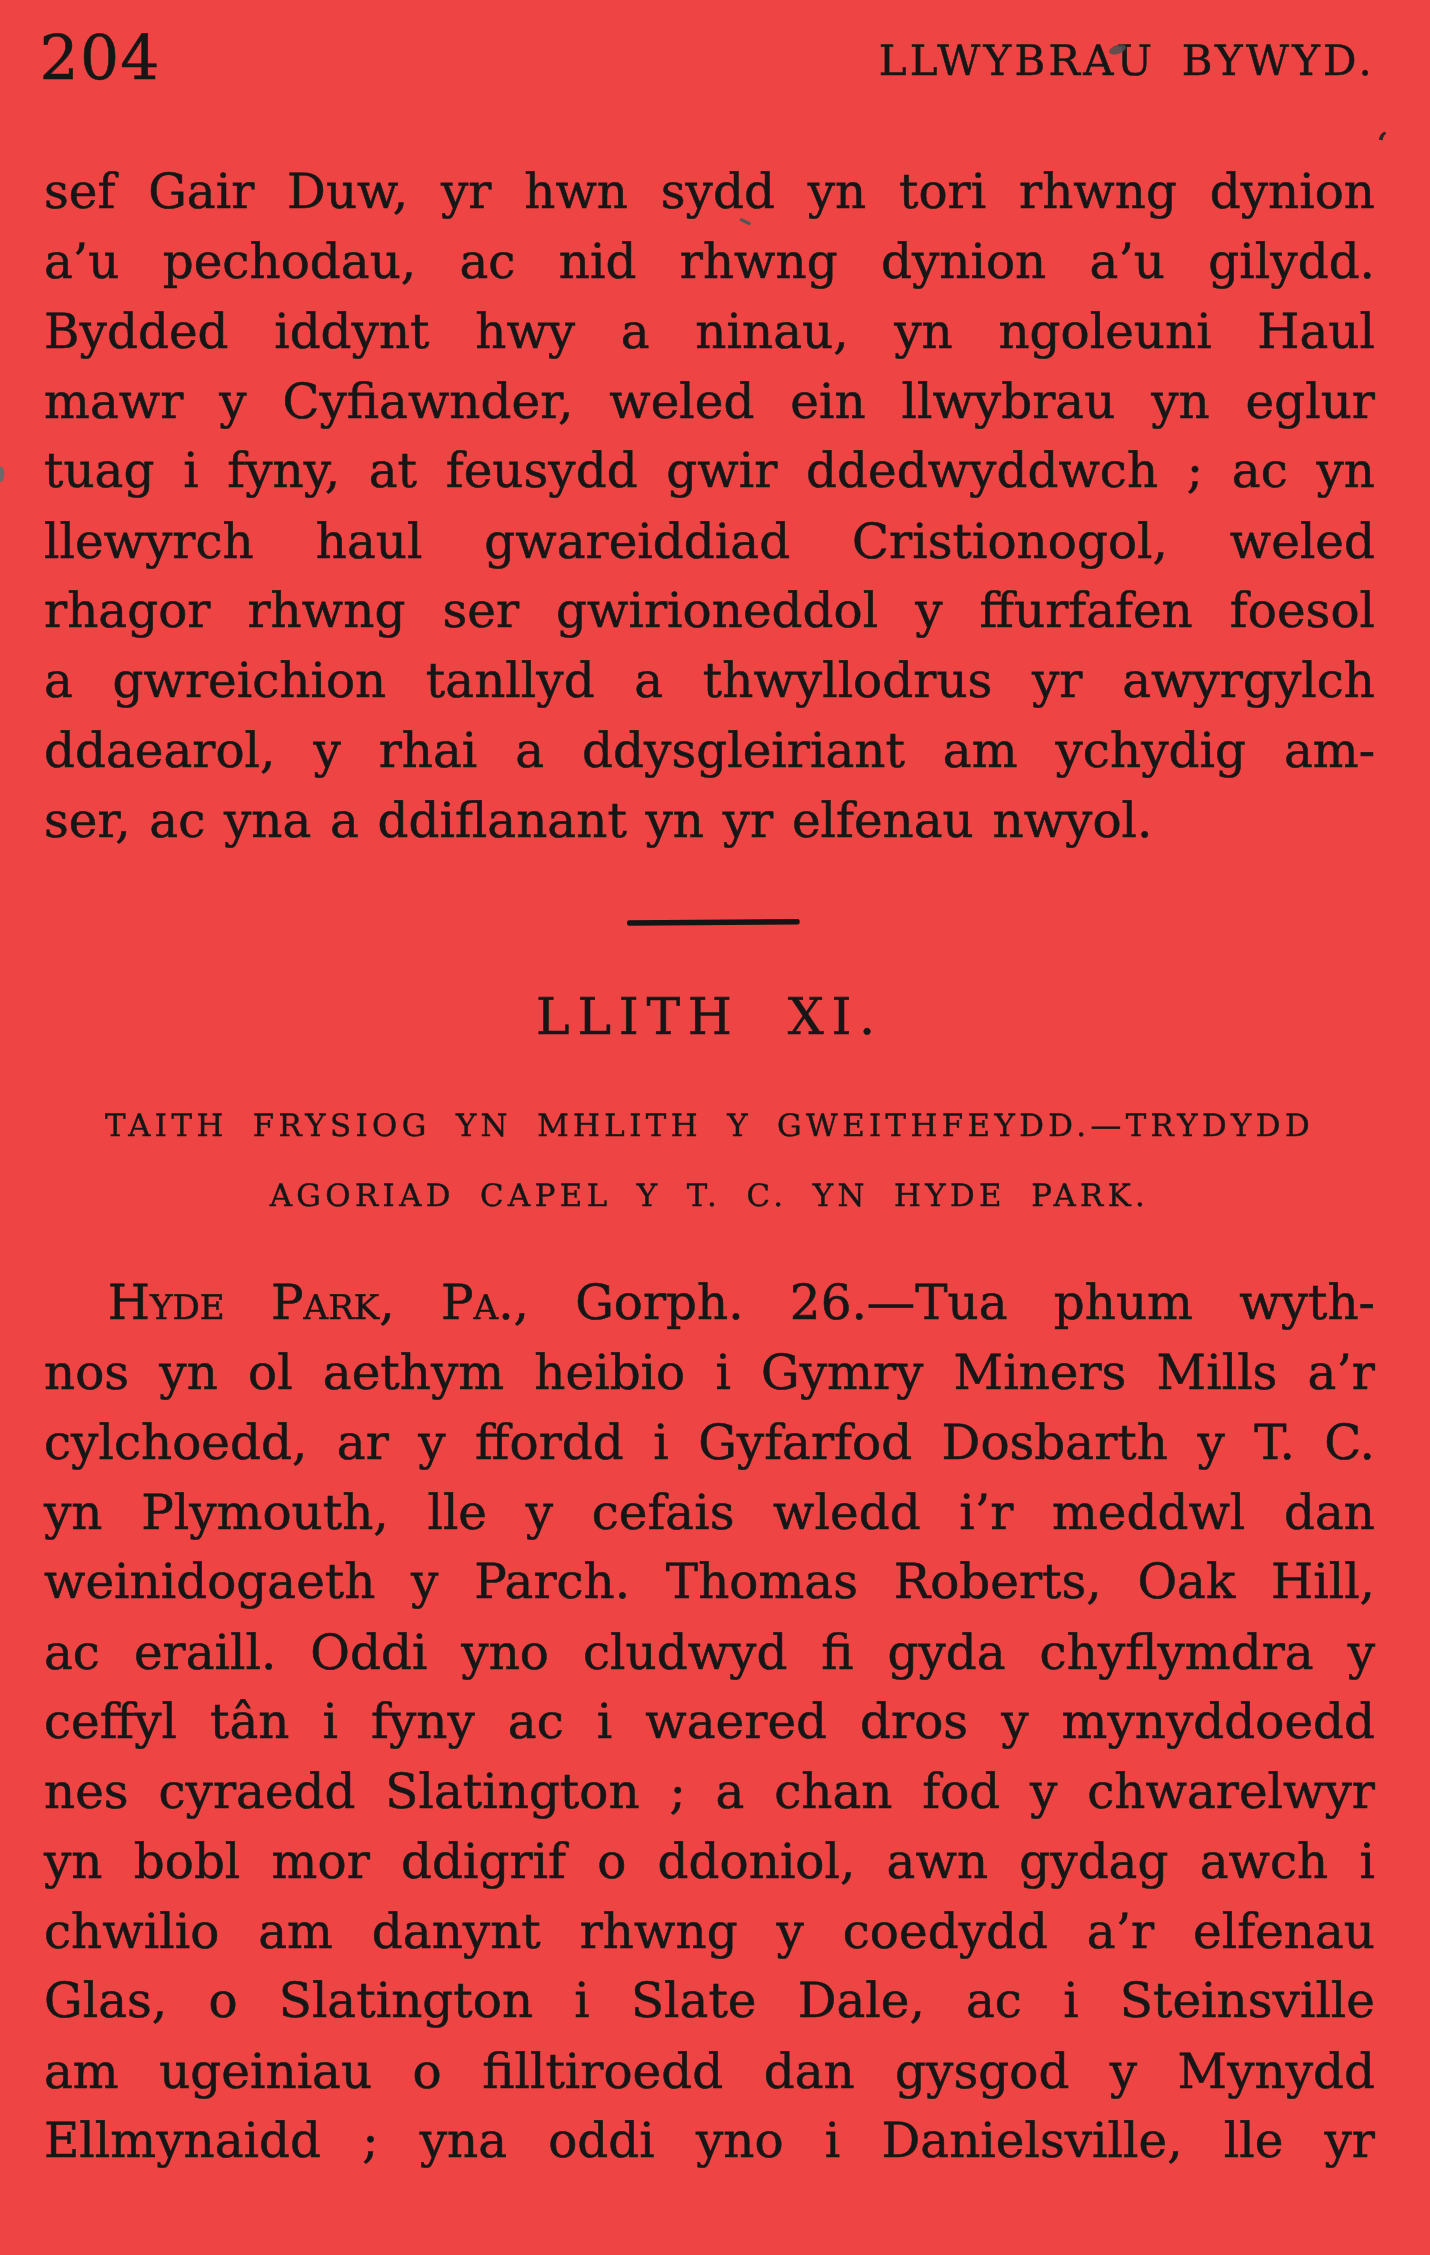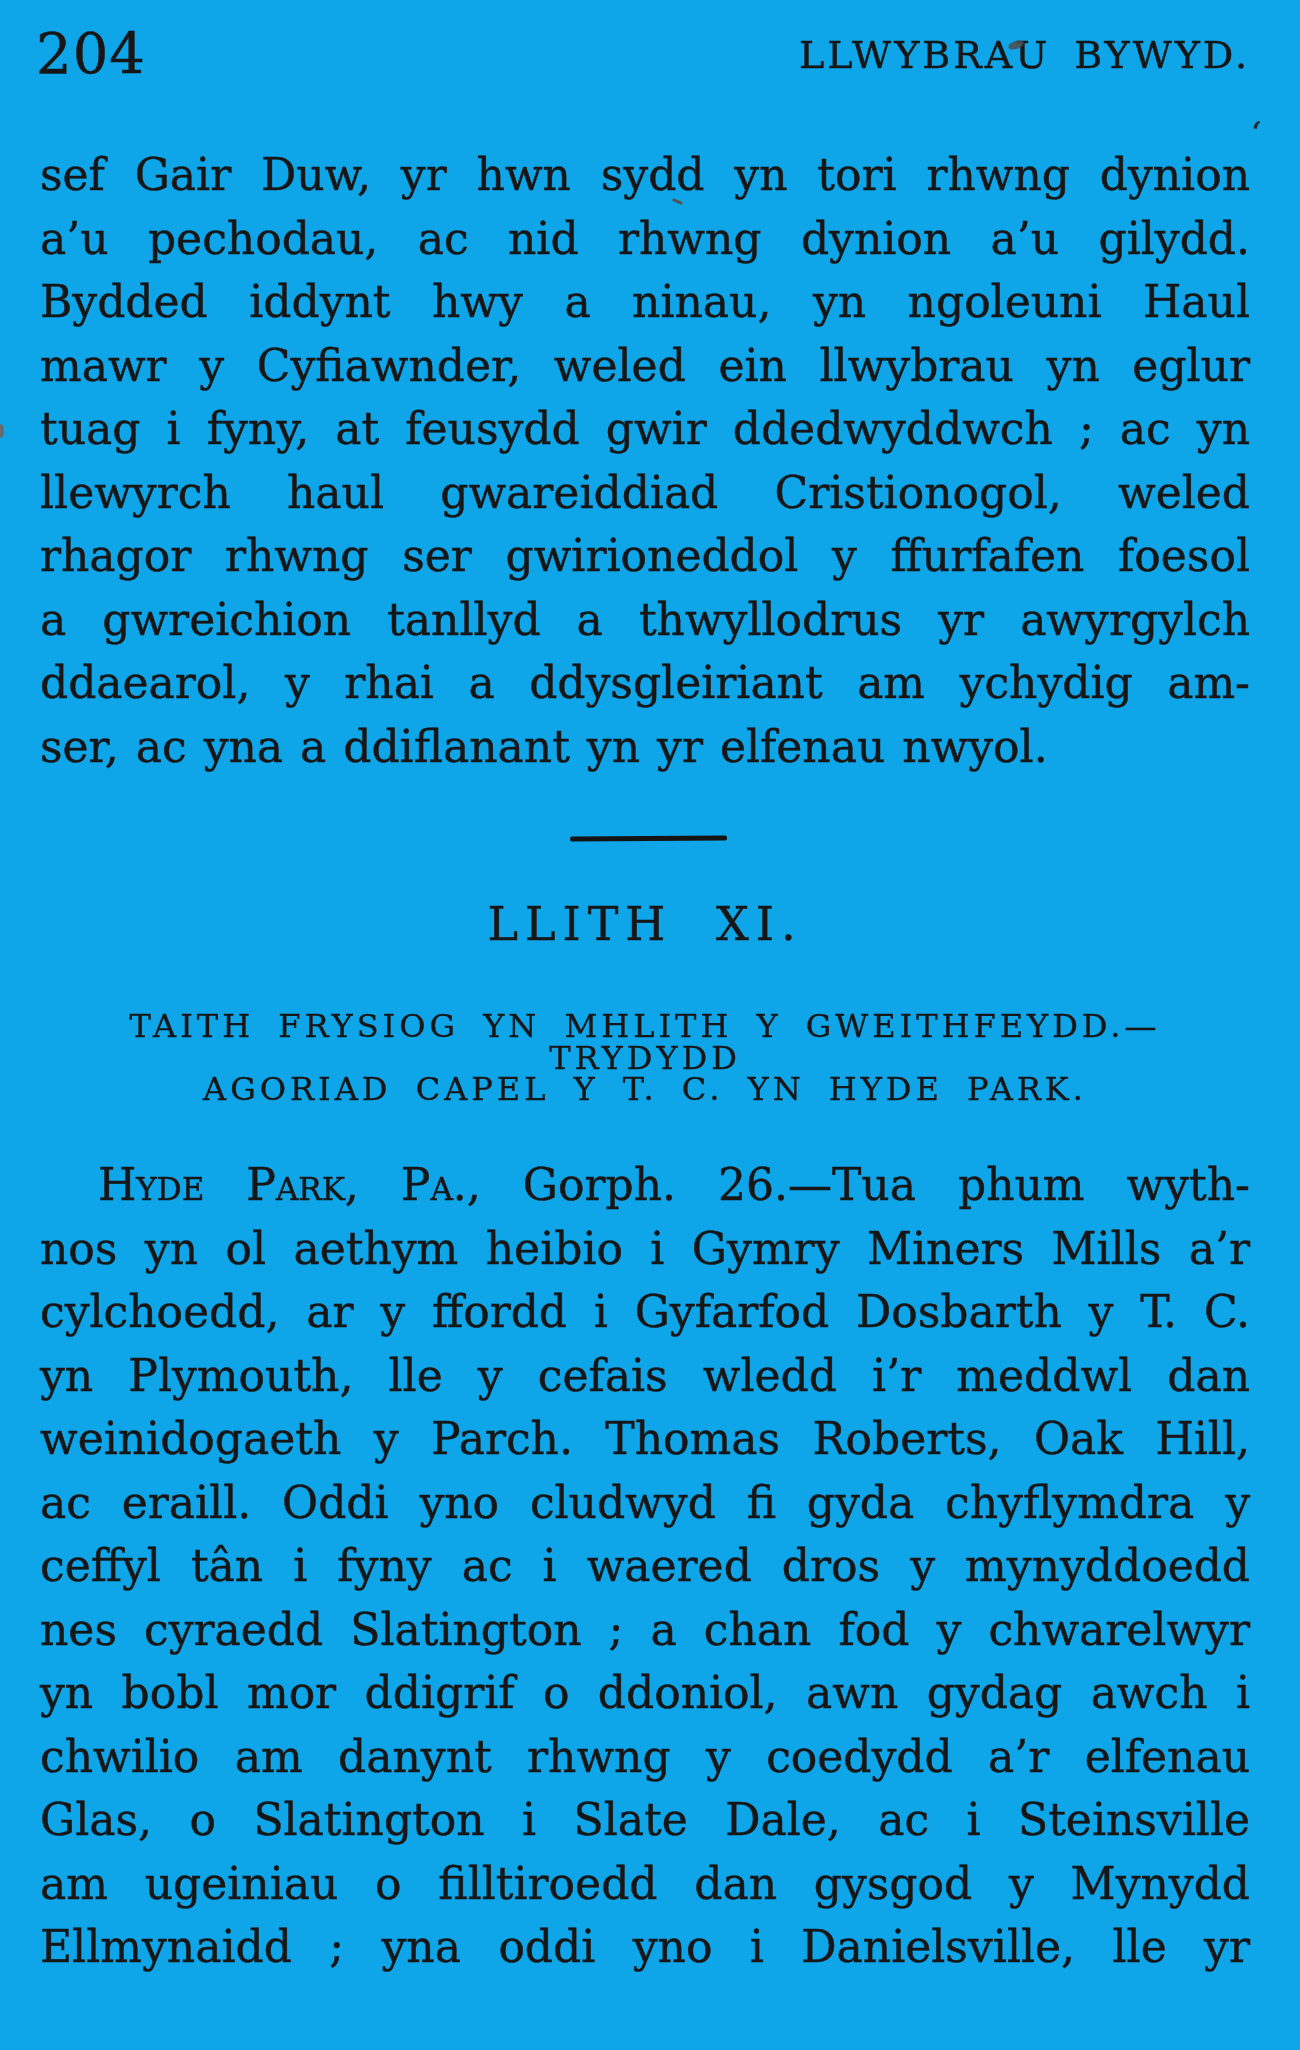--- a/index.html
+++ b/index.html
@@ -1,19 +1,19 @@
 <!DOCTYPE html>
 <html><head>
 <meta charset="utf-8">
 <style>
   html,body{margin:0;padding:0;background:#ffffff;}
   .page{
     position:relative;
     width:1300px;height:2050px;
-    background:#0ea5e9;
+    background:#ef4444;
     overflow:hidden;
     color:#161616;
     font-family:"DejaVu Serif","Liberation Serif",serif;
     -webkit-text-stroke:0.5px #1a1a1a;
   }
   .page-number{
     position:absolute;left:36px;top:26px;
     font-size:56px;line-height:1;
     letter-spacing:1px;
   }
@@ -41,21 +41,21 @@
   }
   .section-heading{
     position:absolute;left:40px;top:901px;width:1210px;
     text-align:center;
     font-size:46px;line-height:1;
     letter-spacing:7px;word-spacing:22px;
   }
   .subtitle{
     position:absolute;left:40px;width:1210px;
     text-align:center;
-    font-size:32px;line-height:1;
+    font-size:28px;line-height:1;
     letter-spacing:4px;word-spacing:10px;
     -webkit-text-stroke:0.4px #1a1a1a;
   }
   .subtitle-1{top:1010px;}
   .subtitle-2{top:1073px;}
   .ink-blot{
     display:inline-block;
     width:26px;height:46px;
     background:#181818;
     border-radius:4px 9px 3px 7px;

